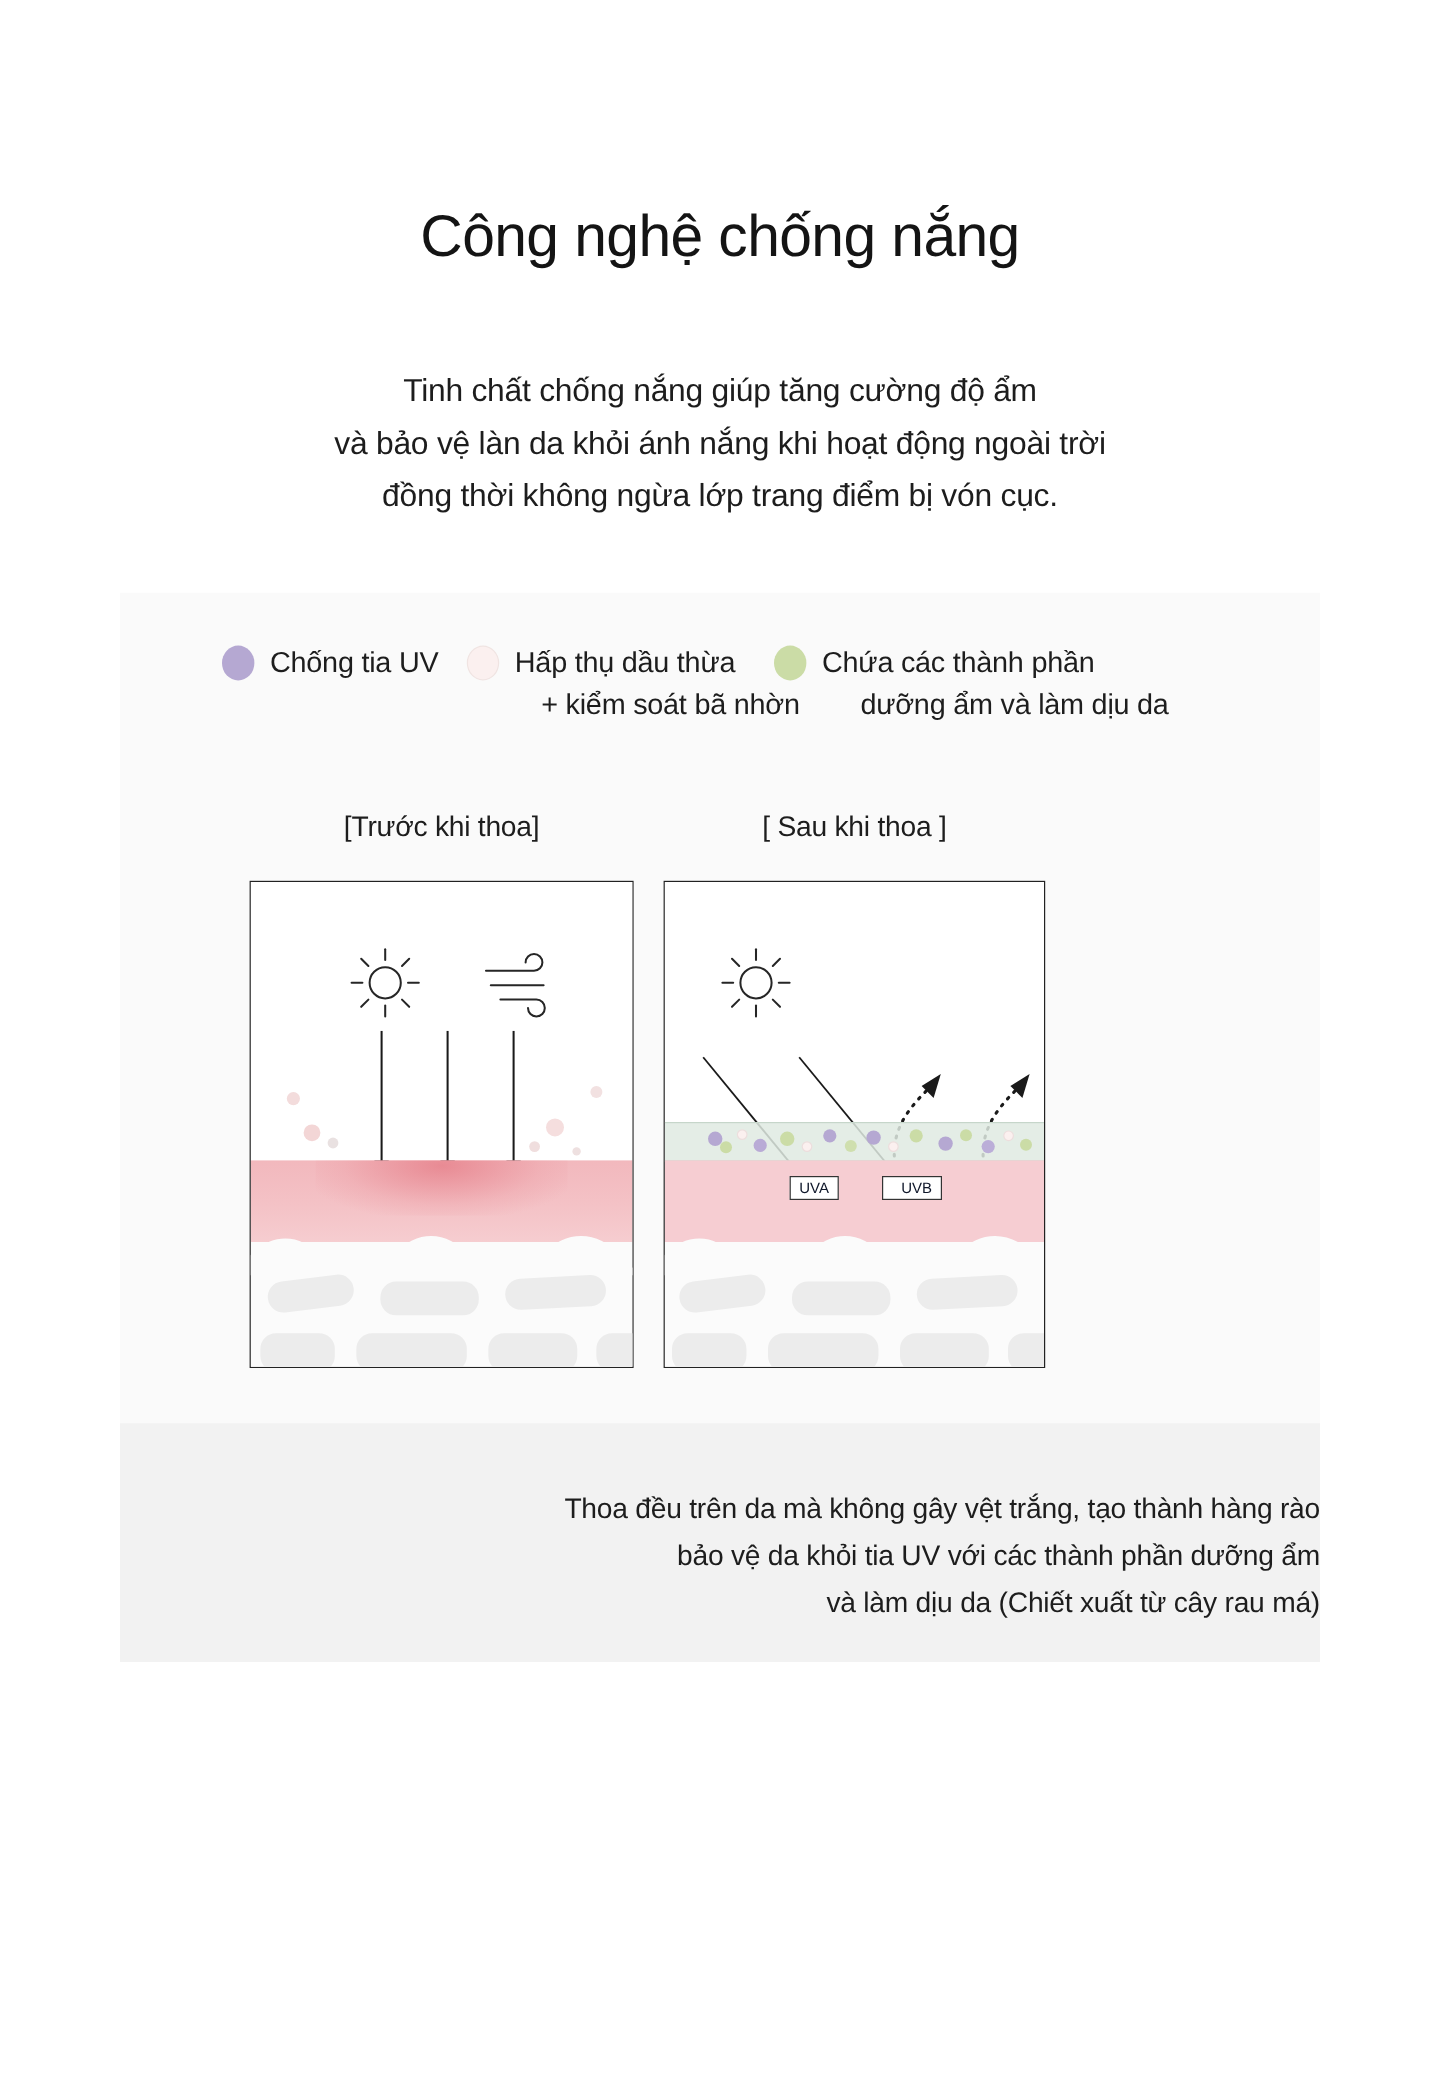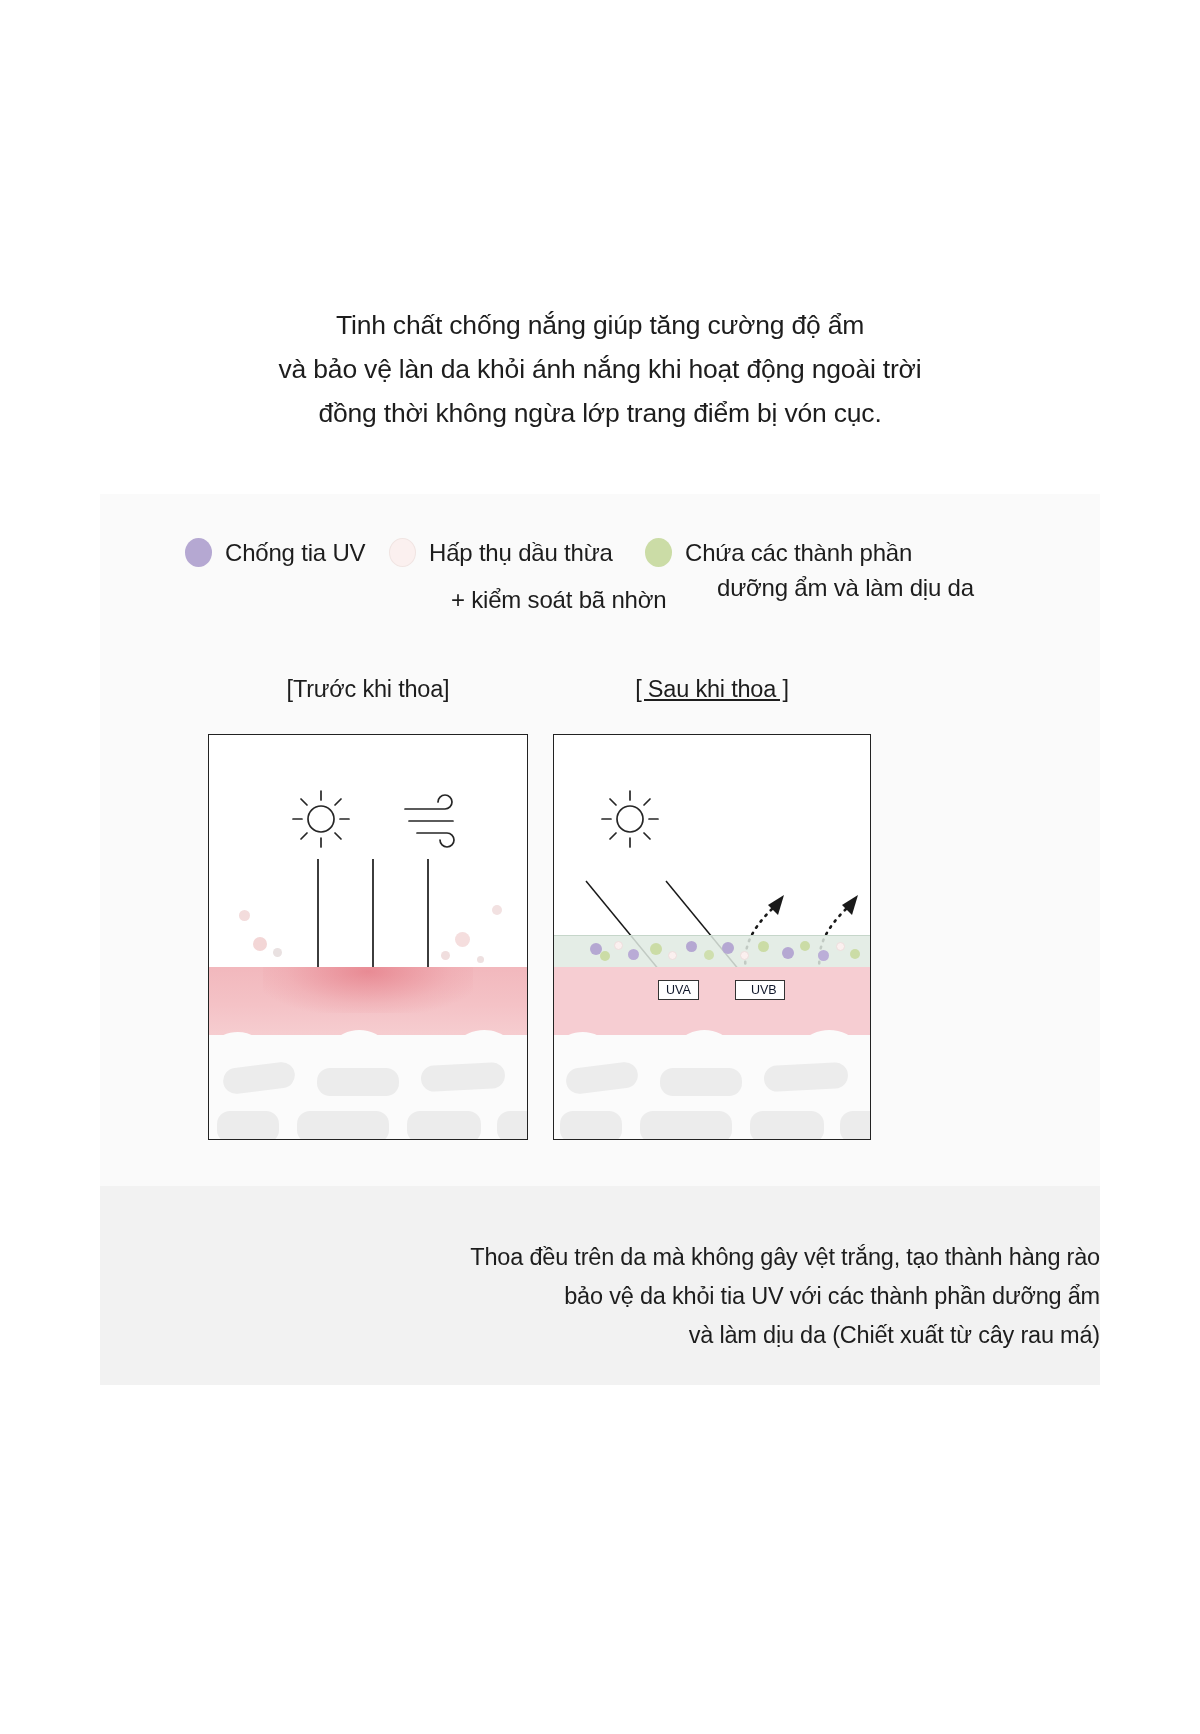--- a/index.html
+++ b/index.html
@@ -51,30 +51,30 @@
   .legend-dot {
     position: absolute; left: 0; top: 3px;
     width: 27px; height: 29px; border-radius: 50%;
   }
   .legend-text {
     position: absolute; left: 40px; top: 0;
     font-size: 24px; line-height: 35px; white-space: nowrap;
     color: #1d1d1d; letter-spacing: -0.2px;
   }
   .legend-text .l2 { display: block; margin-left: 32px; }
-  .legend-item.i1 .legend-text .l2 { margin-left: 22px; margin-top: 12px; }
+  .legend-item.i1 .legend-text .l2 { margin-left: 22px; }
 
   
   .panel-caption {
     position: absolute; top: 676px;
     font-size: 23.5px; color: #1d1d1d; text-align: center;
     letter-spacing: -0.2px; white-space: nowrap;
   }
   .panel-caption.left  { left: 208px; width: 320px; }
-  .panel-caption.right { left: 553px; width: 318px; text-decoration: underline; }
+  .panel-caption.right { left: 553px; width: 318px; }
 
   
   .panel {
     position: absolute; top: 734px;
     width: 320px; height: 406px;
     border: 1.4px solid #222; background: #ffffff;
     overflow: hidden;
   }
   .panel.left  { left: 208px; }
   .panel.right { left: 553px; width: 318px; }
@@ -145,20 +145,21 @@
     position: absolute; left: 100px; top: 1238px; width: 1000px;
     text-align: right; font-size: 23.5px; line-height: 39px;
     color: #1d1d1d; letter-spacing: -0.2px;
   }
 </style>
 </head>
 <body>
 
 <div class="page">
 
+  <div class="title">Công nghệ chống nắng</div>
 
   <div class="subtitle">
     <div>Tinh chất chống nắng giúp tăng cường độ ẩm</div>
     <div>và bảo vệ làn da khỏi ánh nắng khi hoạt động ngoài trời</div>
     <div>đồng thời không ngừa lớp trang điểm bị vón cục.</div>
   </div>
 
   <div class="card"></div>
   <div class="footer-band"></div>
 

